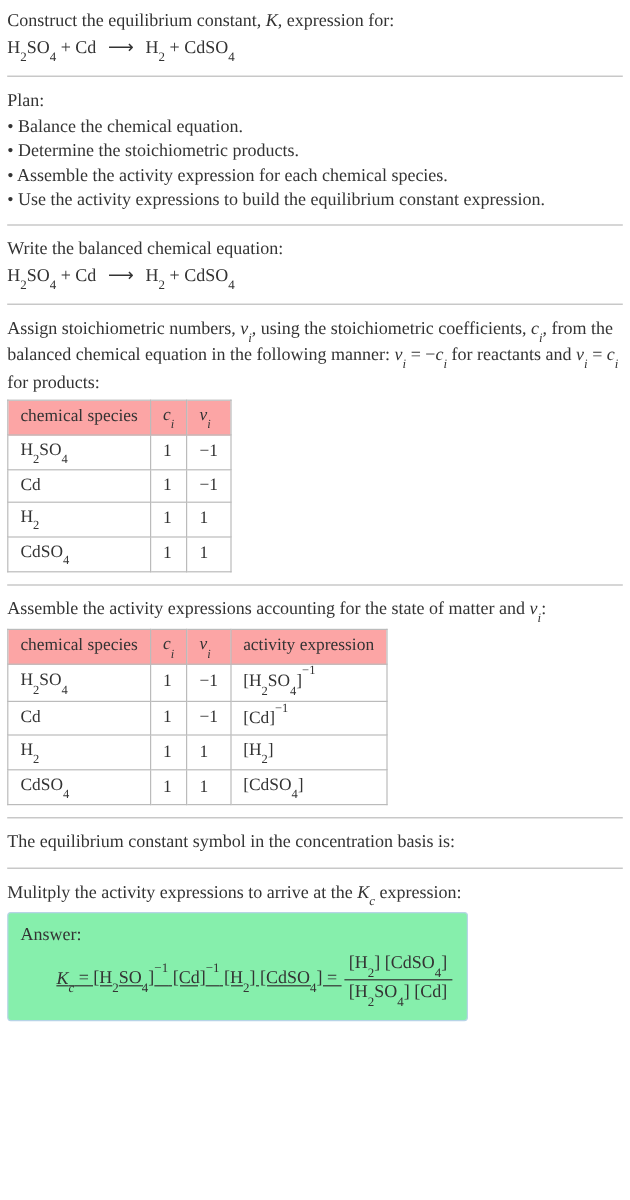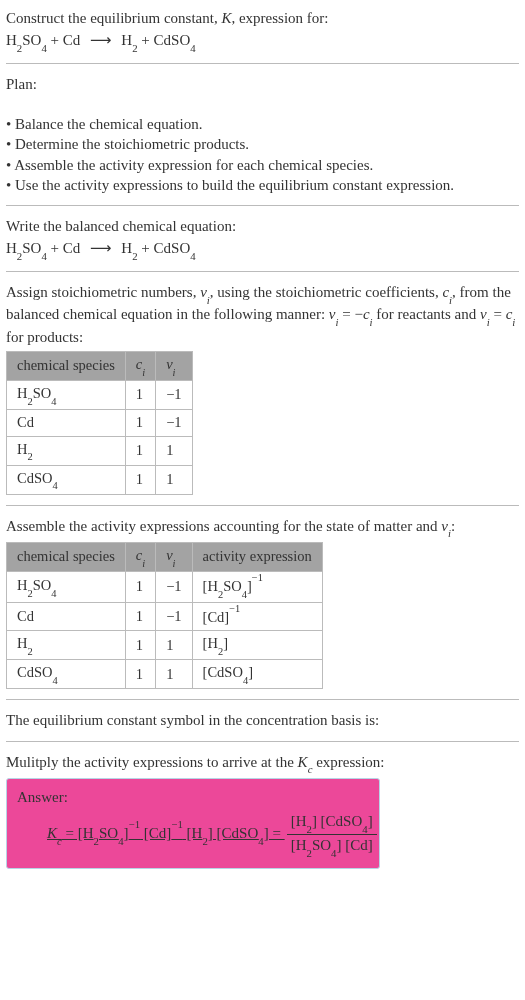--- a/index.html
+++ b/index.html
@@ -16,41 +16,41 @@
   hr.rule {
     border: none;
     border-top: 1px solid #bbb;
     margin: 10px 0;
   }
   .eq-line { margin-top: 2px; margin-bottom: 2px; }
   sub { font-size: 0.72em; position: relative; top: 0.25em; }
   sup { font-size: 0.72em; position: relative; top: -0.4em; }
   .arrow { display:inline-block; padding: 0 6px; font-family: Arial, sans-serif; }
   .ital { font-style: italic; }
-  ul.plan { list-style: none; padding-left: 0; margin-top: 20px; }
+  ul.plan { list-style: none; padding-left: 0; margin-top: 2px; }
   ul.plan li::before { content: "• "; }
   table.data {
     border-collapse: collapse;
     margin-top: 4px;
     margin-bottom: 4px;
     font-size: 14.5px;
   }
   table.data th, table.data td {
     border: 1px solid #bbb;
     padding: 3px 10px;
     text-align: left;
     vertical-align: middle;
     font-weight: normal;
   }
-  table.data th { background: #a3a3a3; }
+  table.data th { background: #fca5a5; }
   .answer-box {
-    background: #ec4899;
+    background: #86efac;
     border: 1px solid #b7d4e6;
     border-radius: 3px;
-    padding: 8px 0 10px 10px;
+    padding: 8px 10px 10px 10px;
     margin-top: 4px;
     display: inline-block;
   }
   .answer-label { margin-bottom: 4px; }
   .frac {
     display: inline-block;
     vertical-align: middle;
     margin: 0 2px;
   }
   .frac .num, .frac .den {

